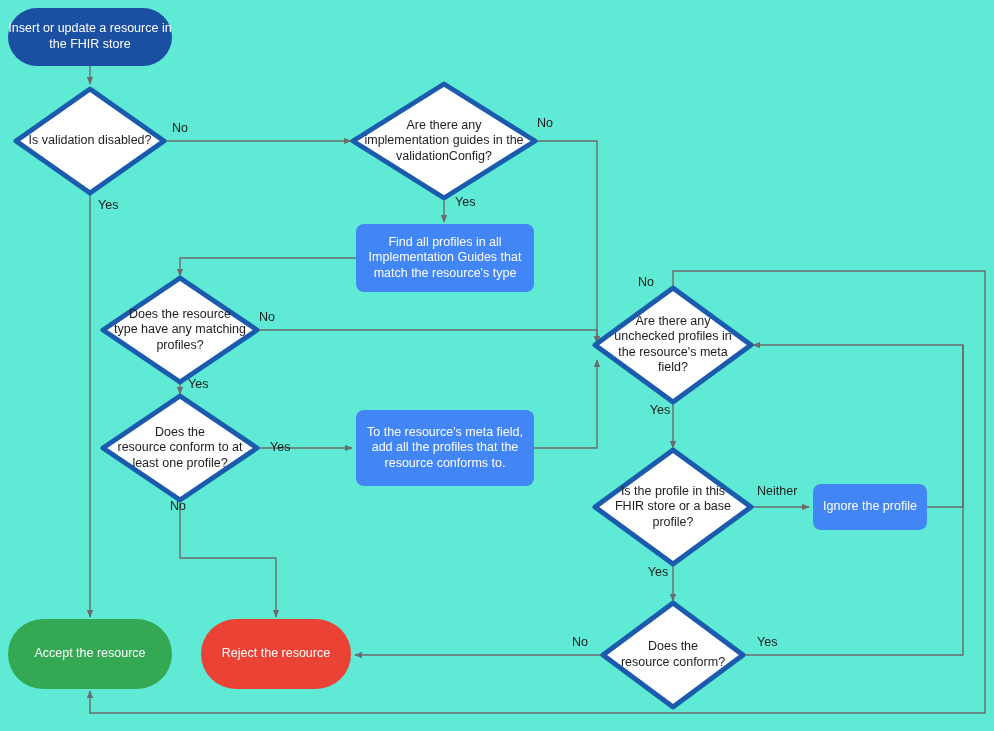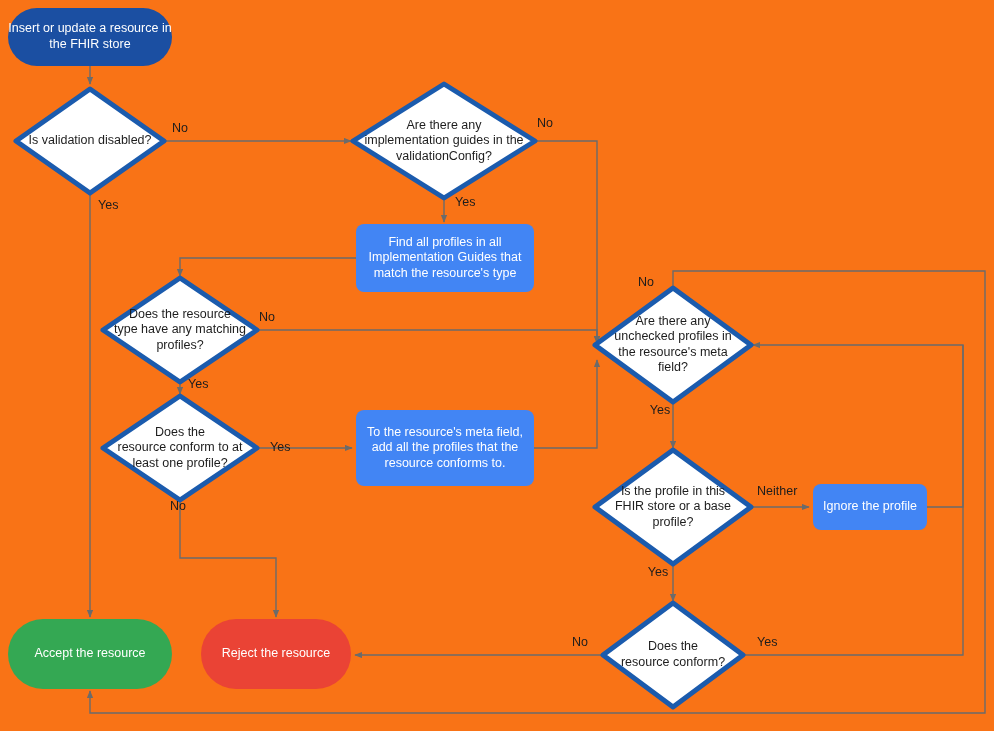--- a/index.html
+++ b/index.html
@@ -7,21 +7,21 @@
     padding: 0;
     background: #ffffff;
   }
   body {
     font-family: "Liberation Sans", sans-serif;
   }
   #canvas-wrap {
     position: relative;
     width: 994px;
     height: 731px;
-    background: #f97316;
+    background: #5eead4;
     overflow: hidden;
   }
   svg#flow {
     display: block;
     width: 994px;
     height: 731px;
   }
   .node-shape-terminator { stroke: none; }
   .node-shape-process { stroke: none; }
   .node-shape-decision {

